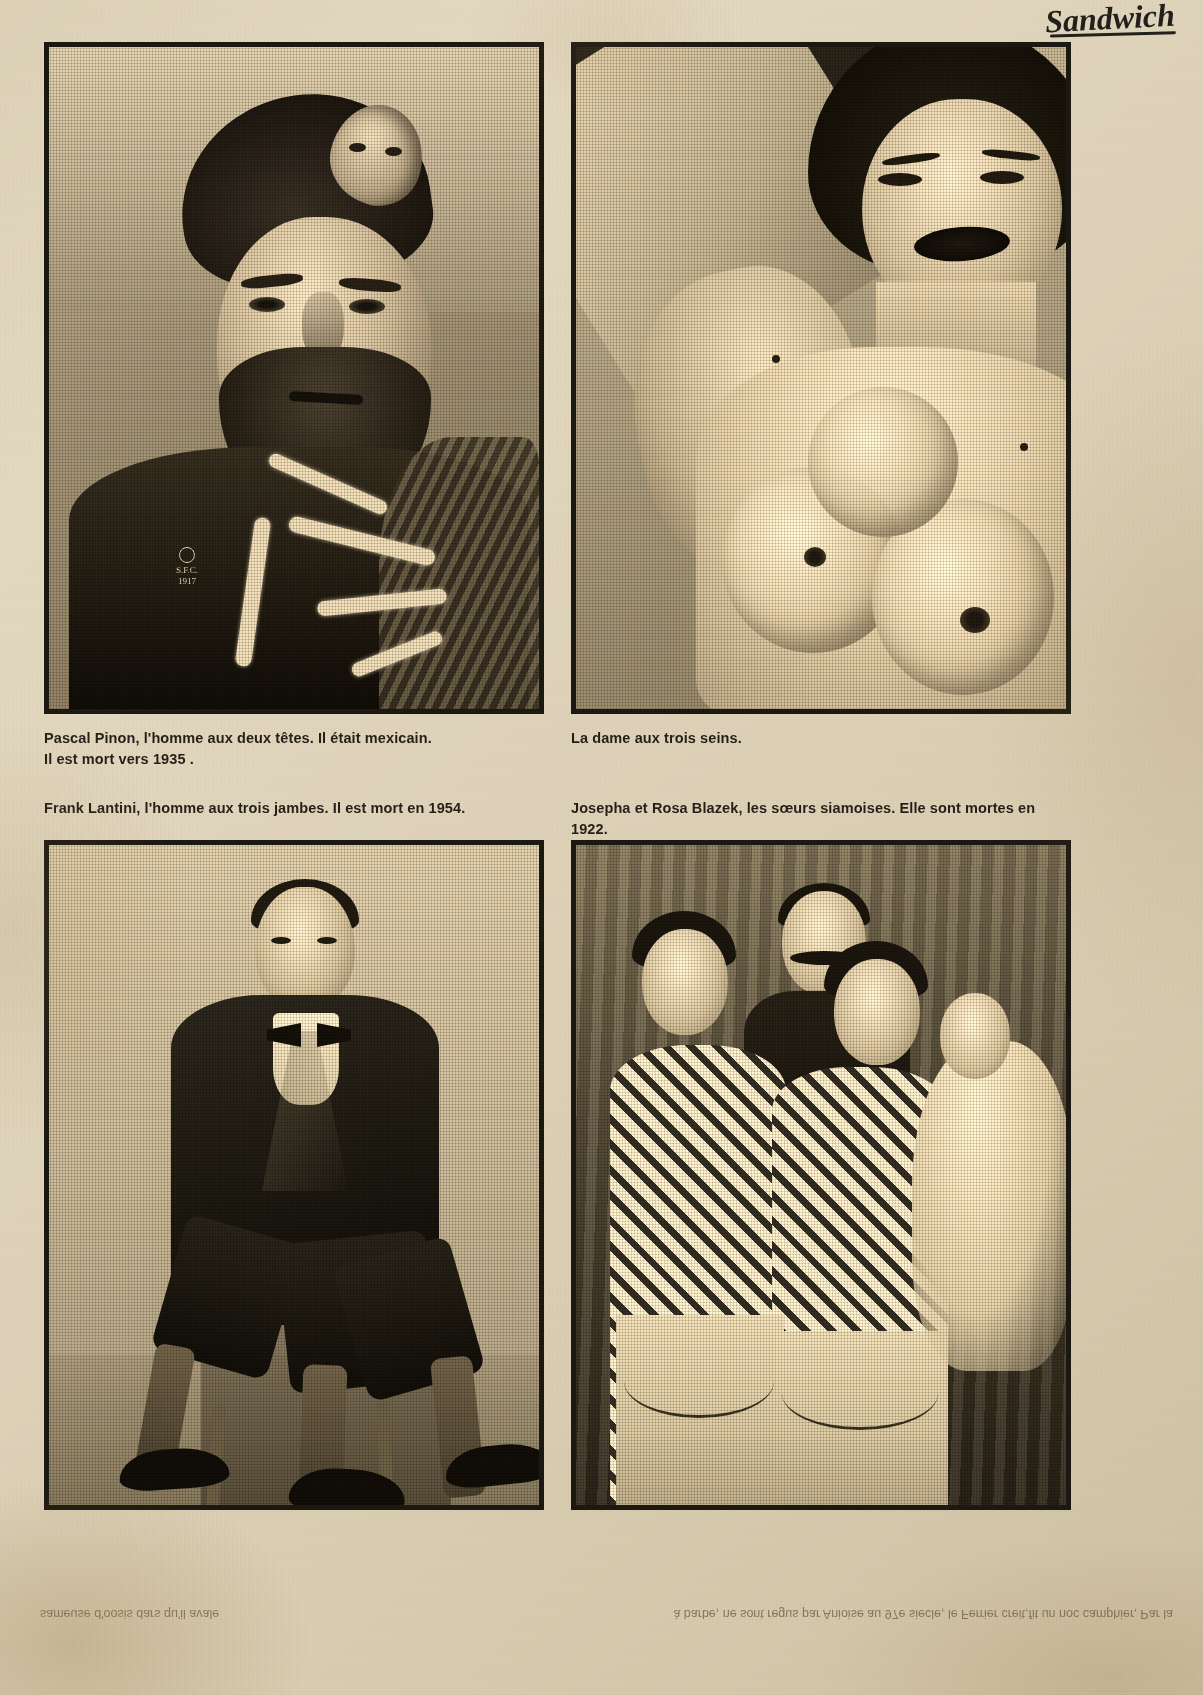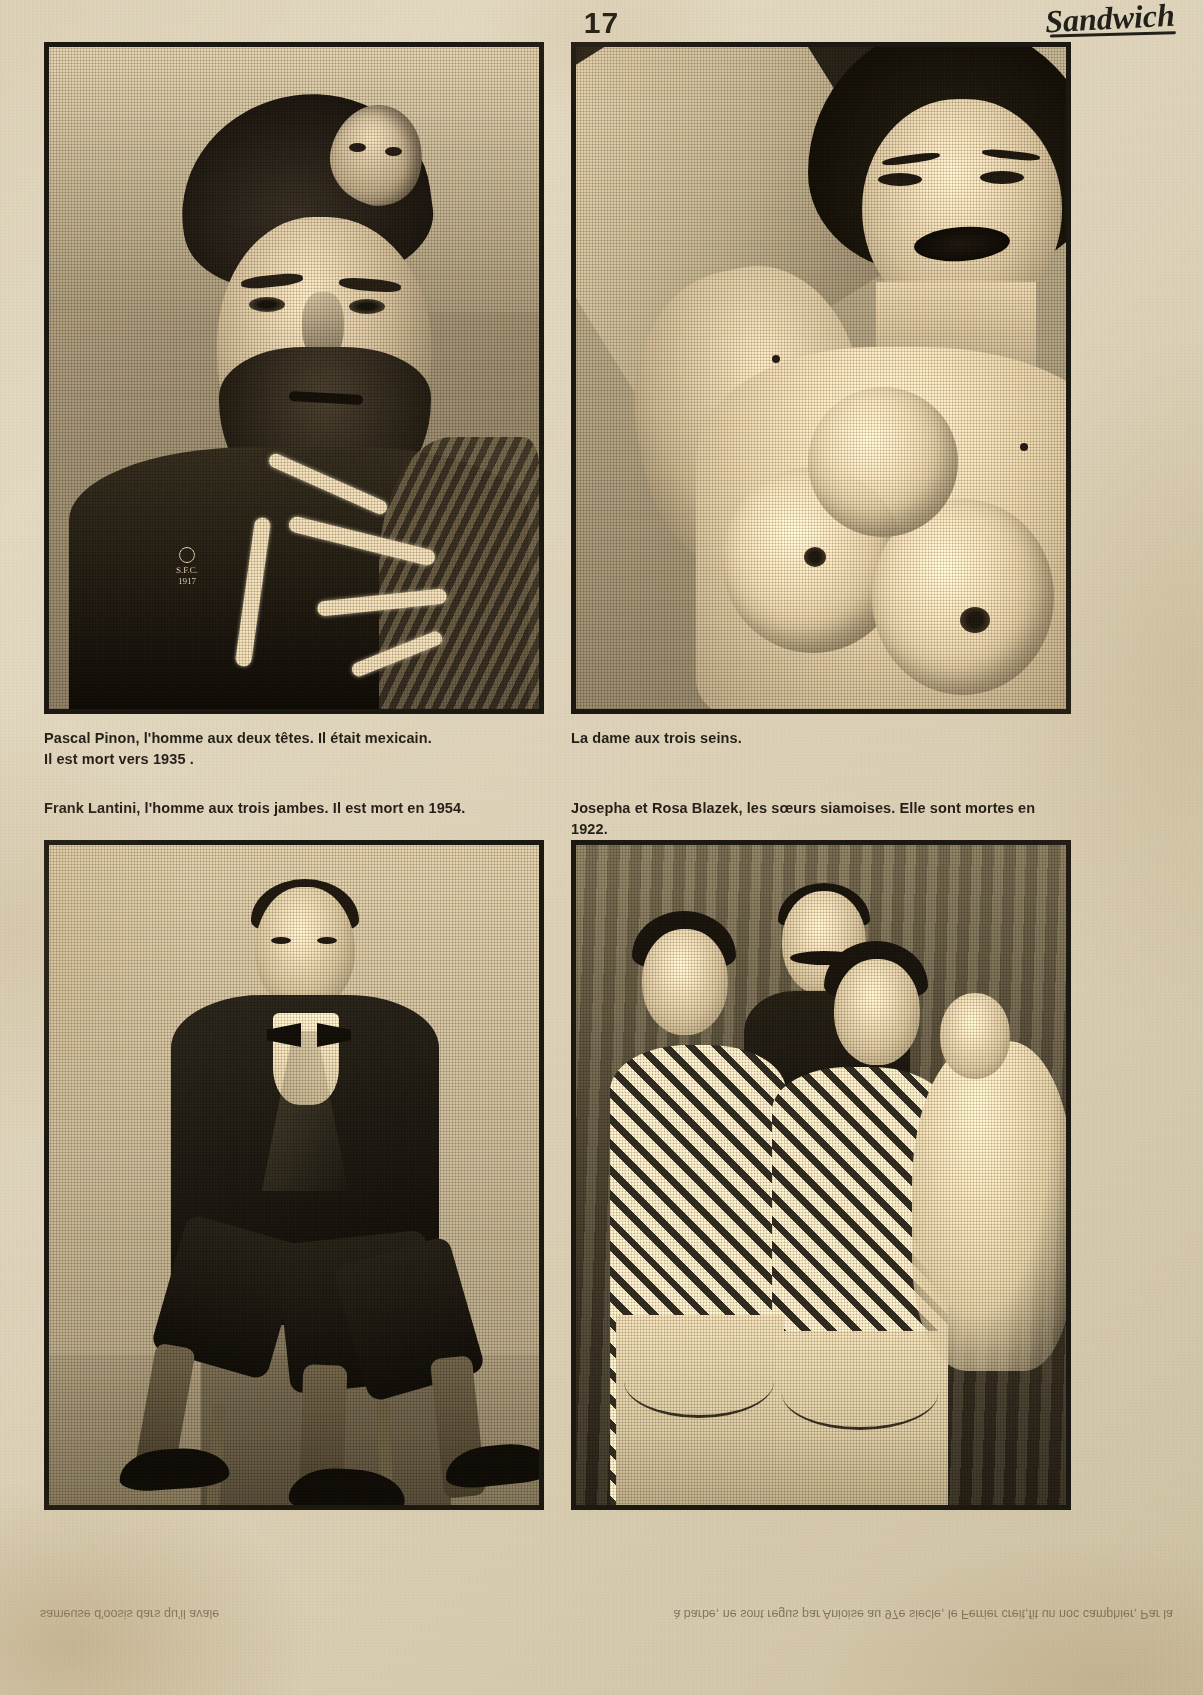--- a/index.html
+++ b/index.html
@@ -400,21 +400,20 @@
   .p4 .swag {
     position: absolute; border-bottom: 3px solid #3a3122;
     border-radius: 0 0 60% 60%;
   }
 </style>
 </head>
 <body>
 
 <div class="page">
 
-  <div class="page-number">17</div>
 
   <div class="masthead">
     <span>Sandwich</span>
     <span class="underline"></span>
   </div>
 
   <div class="grid">
 
     <div class="row">
 

